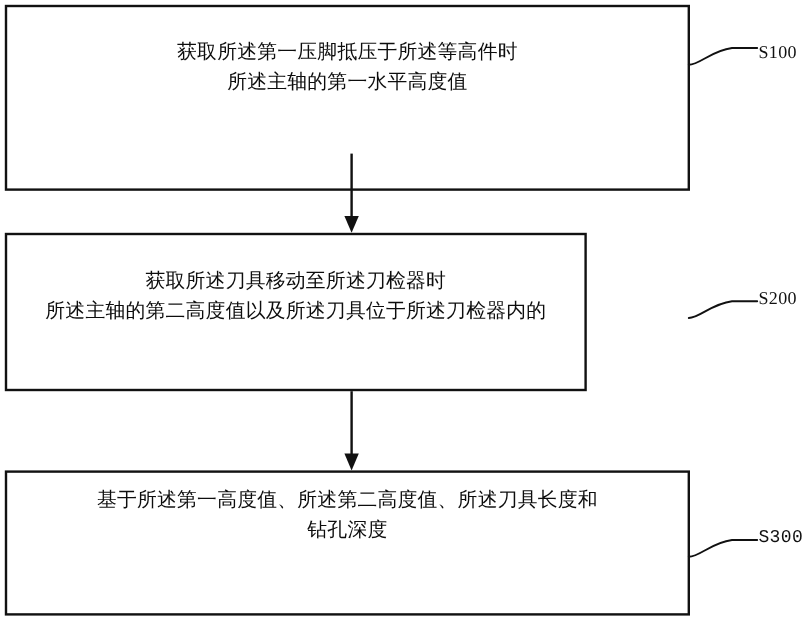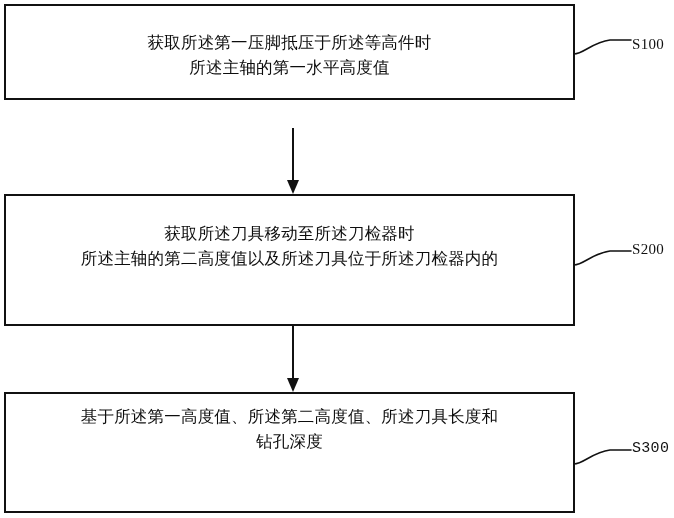--- a/index.html
+++ b/index.html
@@ -30,24 +30,24 @@
   .box-text {
     width: 100%;
     text-align: center;
     font-size: 16.5px;
     line-height: 25px;
     color: #0d0d0d;
     letter-spacing: 0.2px;
     white-space: nowrap;
   }
 
-  #box-s100 { left: 4px;  top: 4px;   width: 571px; height: 96px; }
+  #box-s100 { left: 4px;  top: 4px;   width: 571px; height: 155px; }
   #box-s100 .box-text-wrap { margin-top: 24px; }
 
-  #box-s200 { left: 4px;  top: 194px; width: 571px; height: 132px; }
+  #box-s200 { left: 4px;  top: 194px; width: 485px; height: 132px; }
   #box-s200 .box-text-wrap { margin-top: 25px; }
 
   #box-s300 { left: 4px;  top: 392px; width: 571px; height: 121px; }
   #box-s300 .box-text-wrap { margin-top: 10px; }
 
   .box-text-wrap { width: 100%; }
 
   
   .connector {
     position: absolute;

